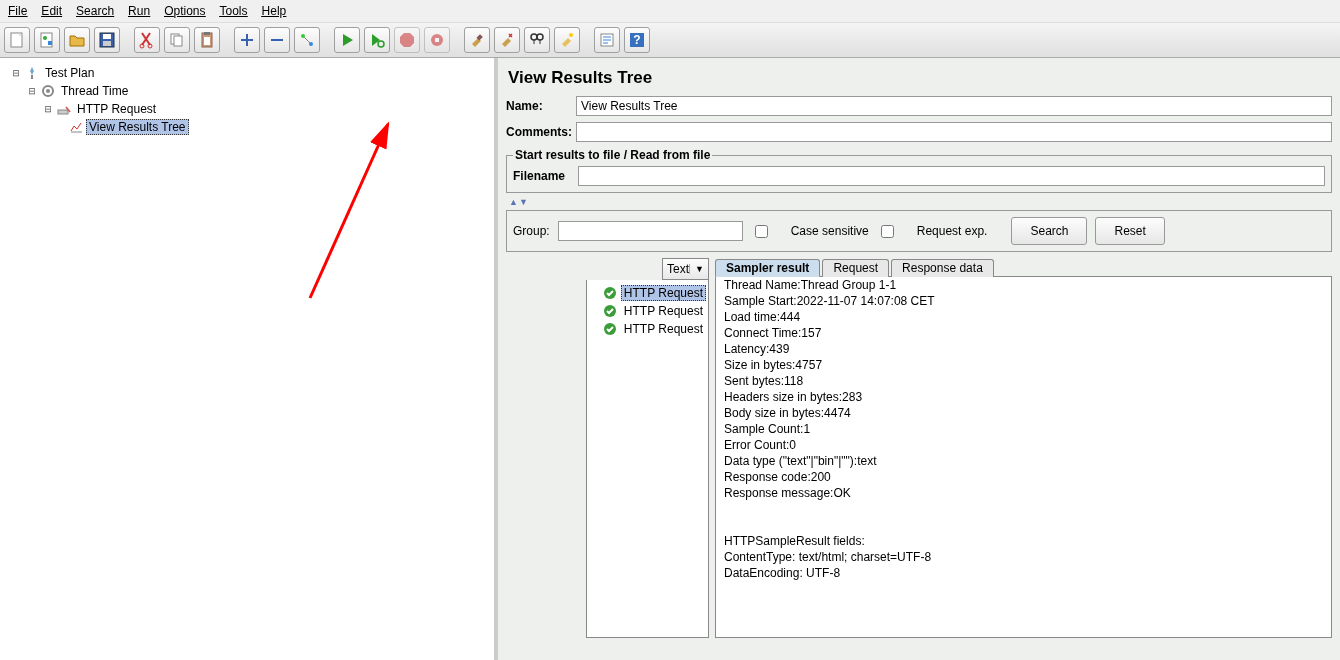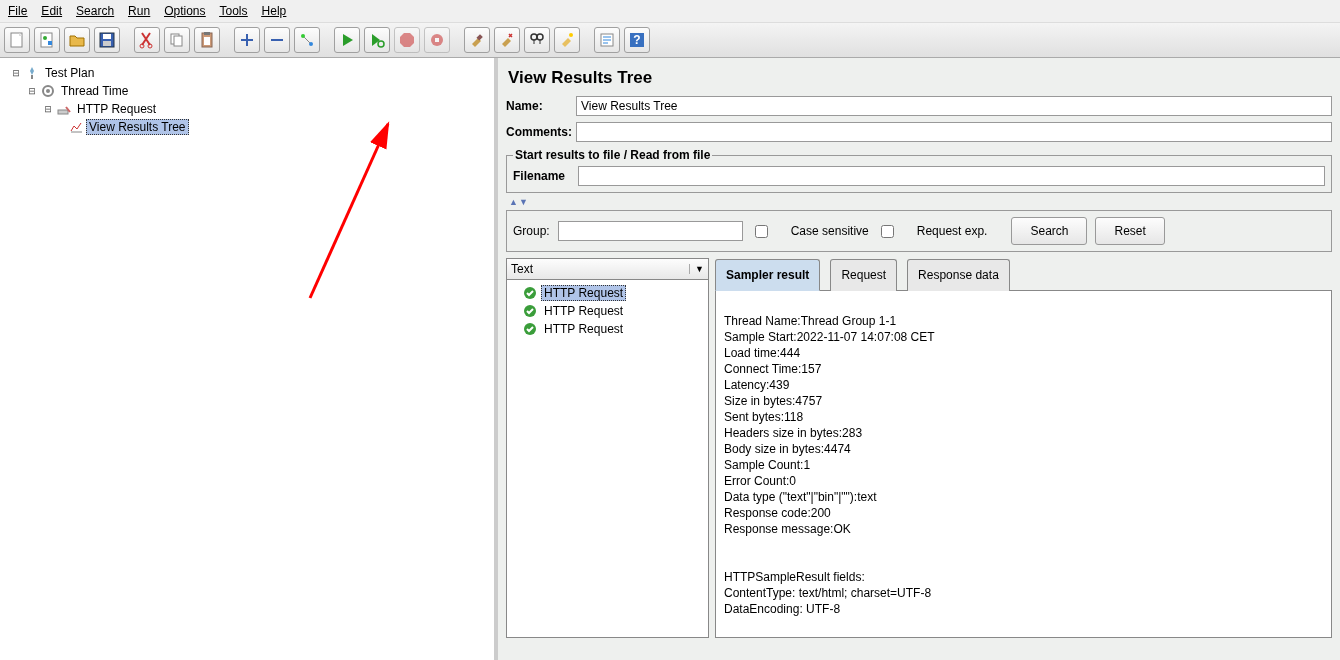--- a/index.html
+++ b/index.html
@@ -38,35 +38,35 @@
   .file-row .lbl { font-weight:bold; margin-right:13px; }
 
   .arrows { color:#5a74b5; font-size:9px; margin:0 2px 3px 3px; letter-spacing:1px;}
   .search-bar { border:1px solid #999; background:#eef0ee; padding:6px; display:flex; align-items:center; gap:8px; margin-bottom:6px; }
   .search-bar input[type=text] { width:185px; height:20px; border:1px solid #999; background:#fff; padding:2px 4px; }
   .chk { display:flex; align-items:center; gap:20px; }
   .chk input { width:13px; height:13px; }
   .btn { height:28px; padding:0 18px; border:1px solid #999; border-radius:3px; background:linear-gradient(#fdfdfd,#e6e6e6); cursor:pointer; font-size:12px; }
 
   .results-area { display:flex; gap:6px; height:380px; }
-  .res-left { width:203px; display:flex; flex-direction:column; }
+  .res-left { width:203px; display:flex; flex-direction:column;align-items:flex-end; }
   .dropdown { display:flex; align-items:center; border:1px solid #888; background:linear-gradient(#fdfdfd,#e8e8e8); height:22px; padding:0 4px; cursor:pointer; }
   .dropdown .dd-text { flex:1; }
   .dropdown .dd-arrow { border-left:1px solid #aaa; padding-left:5px; font-size:9px; }
   .res-tree { flex:1; background:#fff; border:1px solid #888; border-top:none; padding:4px 2px; }
   .res-row { display:flex; align-items:center; height:18px; padding-left:14px; }
   .res-icon { width:14px; height:14px; margin-right:4px; }
   .res-row .lbl { padding:1px 3px; }
   .res-row .lbl.sel { background:#b0c4e8; border:1px dotted #333; padding:0 2px; }
 
   .res-right { flex:1; display:flex; flex-direction:column; }
   .tabs { display:flex; border-bottom:1px solid #888; }
-  .tab { border:1px solid #888; border-bottom:none; background:#e8e8e8; padding:8px 10px; margin-right:10px; cursor:pointer; border-radius:3px 3px 0 0; position:relative; top:1px;}
+  .tab { border:1px solid #888; border-bottom:none; background:#e8e8e8; padding:1px 10px; margin-right:2px; cursor:pointer; border-radius:3px 3px 0 0; position:relative; top:1px;}
   .tab.active { background:#cde; font-weight:bold; z-index:1; border-bottom:1px solid #cde; }
-  .tab-body { flex:1; background:#fff; border:1px solid #888; border-top:none; padding:22px 8px; line-height:16px; white-space:pre-line; overflow:auto; }
+  .tab-body { flex:1; background:#fff; border:1px solid #888; border-top:none; padding:0 8px; line-height:16px; white-space:pre-line; overflow:auto; }
 
   .arrow-annotation { position:absolute; left:300px; top:60px; pointer-events:none; }
 </style>
 </head>
 <body>
 
 <div class="menubar">
   <span class="menu-item"><span class="u">File</span></span>
   <span class="menu-item"><span class="u">Edit</span></span>
   <span class="menu-item"><span class="u">Search</span></span>

